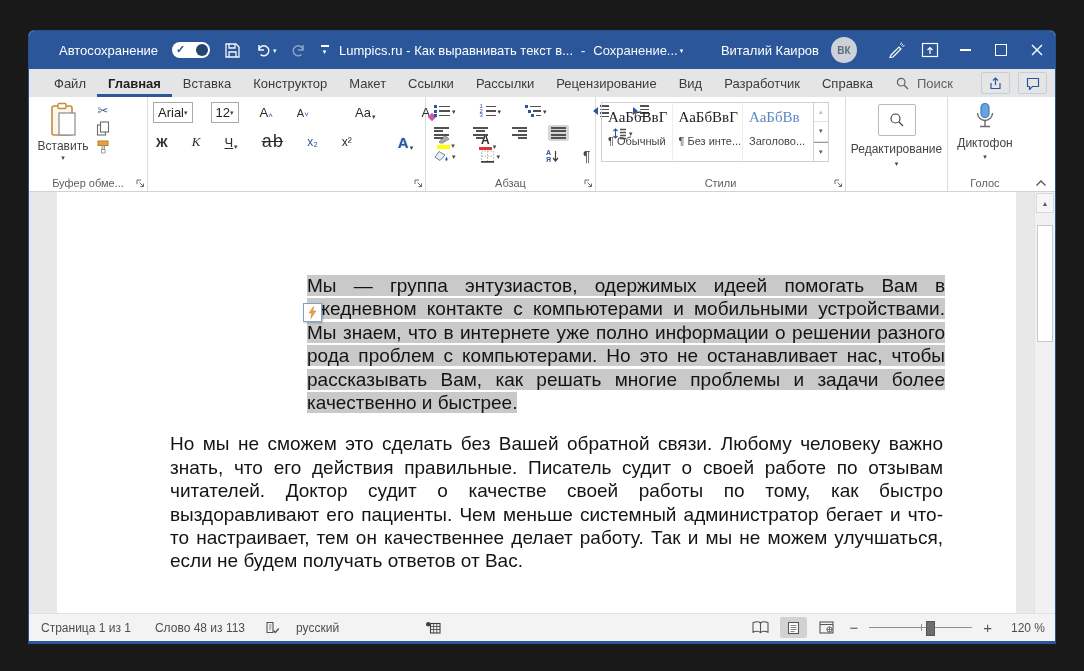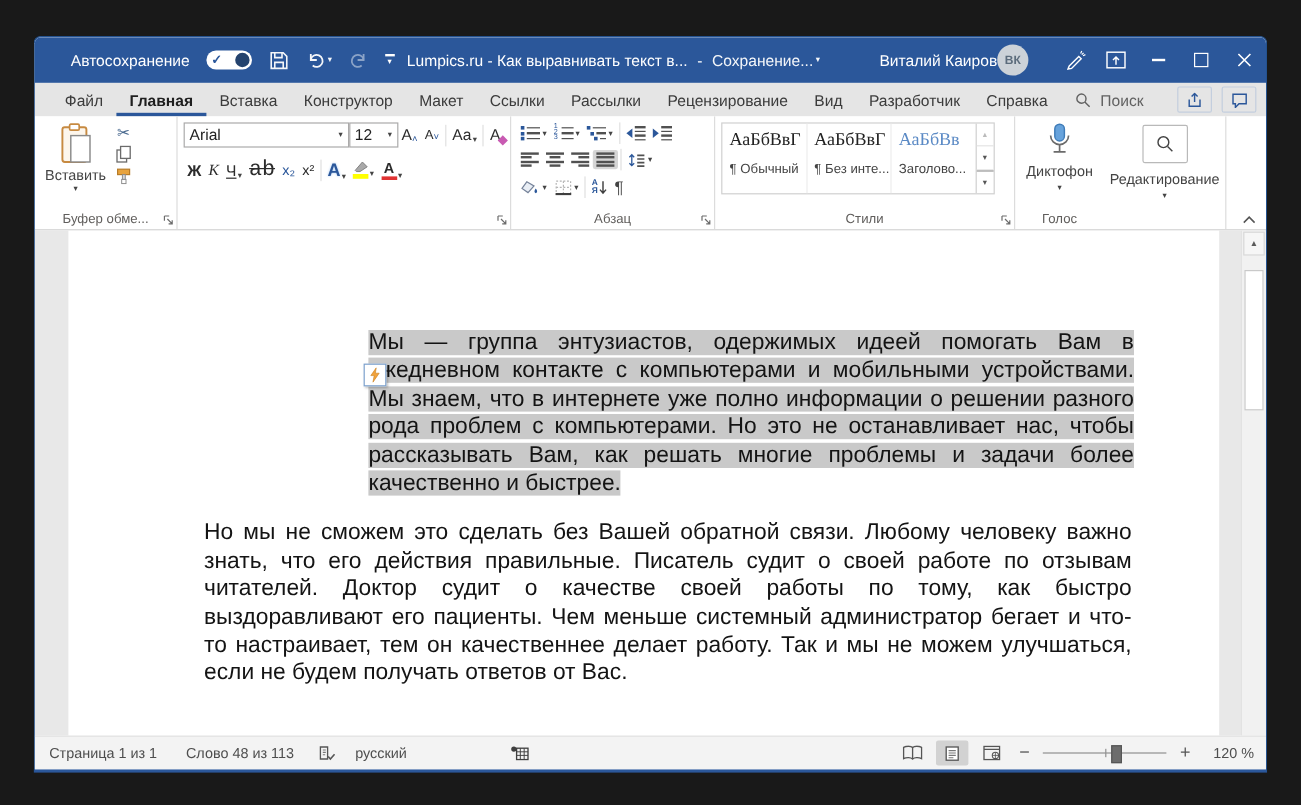--- a/index.html
+++ b/index.html
@@ -16,21 +16,21 @@
   .toggle .tg-check{position:absolute;left:4px;top:1px;color:#2b579a;font-size:11px;font-weight:bold;}
   .toggle .tg-knob{position:absolute;right:2px;top:2px;width:12px;height:12px;border-radius:50%;background:#24436e;}
   .tb-btn{display:flex;align-items:center;gap:2px;opacity:.95;}
   .tb-btn.dim{opacity:.45;}
   .car{font-size:7px;line-height:1;color:#444;}
   .car-w{font-size:7px;line-height:1;color:#fff;}
   .qat{display:flex;flex-direction:column;align-items:center;gap:1px;}
   .qat .bar{width:8px;height:1.5px;background:#fff;}
   .tb-title{position:absolute;left:310px;display:flex;align-items:center;gap:8px;white-space:nowrap;}
   .tb-right{margin-left:auto;display:flex;align-items:center;gap:0;}
-  .tb-user{margin-right:0;}
+  .tb-user{margin-right:12px;}
   .avatar{width:26px;height:26px;border-radius:50%;background:#ccd2d8;color:#5c6c7c;font-size:10px;
           font-weight:bold;display:flex;align-items:center;justify-content:center;margin-right:22px;}
   .tb-ico{width:34px;height:38px;display:flex;align-items:center;justify-content:center;}
   .winctl{width:36px;height:38px;display:flex;align-items:center;justify-content:center;}
   .min-glyph{width:11px;height:1.5px;background:#fff;}
   .max-glyph{width:10px;height:10px;border:1.3px solid #fff;}
   
   .tabrow{height:28px;background:#e5e5e5;display:flex;align-items:stretch;padding-left:14px;flex:0 0 auto;
           font-size:13px;color:#3b3b3b;}
   .tab{padding:0 11px;display:flex;align-items:center;cursor:default;}
@@ -38,21 +38,21 @@
   .tab-search{margin-left:auto;display:flex;align-items:center;gap:8px;color:#616161;margin-right:28px;}
   .mini-btn{width:27px;height:20px;border:1px solid #c3cede;border-radius:2px;display:flex;align-items:center;
             justify-content:center;align-self:center;margin-right:8px;}
   
   .ribbon{height:94px;background:#fff;border-bottom:1px solid #d2d2d2;display:flex;flex:0 0 auto;position:relative;}
   .group{position:relative;border-right:1px solid #dcdcdc;padding:5px 5px 18px 5px;box-sizing:border-box;}
   .group-label{position:absolute;bottom:2px;left:0;right:0;text-align:center;font-size:11px;color:#605e5c;white-space:nowrap;overflow:hidden;}
   .launcher{position:absolute;right:2px;bottom:3px;}
   .rbtn{display:inline-flex;align-items:center;justify-content:center;gap:2px;padding:2px 3px;border-radius:2px;color:#444;}
   .rbtn.active{background:#d5d5d5;}
-  .rrow{display:flex;align-items:center;gap:0;}
+  .rrow{display:flex;align-items:center;gap:18px;}
   .vsep{width:1px;height:18px;background:#e0e0e0;margin:0 2px;}
   .g-clipboard{width:119px;display:flex;}
   .paste{display:flex;flex-direction:column;align-items:center;width:58px;gap:1px;font-size:12px;color:#444;}
   .clip-col{display:flex;flex-direction:column;gap:4px;margin-left:4px;margin-top:2px;align-items:center;}
   .scissors{color:#49698f;font-size:13px;line-height:1;}
   .g-font{width:278px;display:flex;flex-direction:column;gap:6px;}
   .combo{height:21px;border:1px solid #abaaaa;display:flex;align-items:center;font-size:13px;color:#222;
          padding:0 4px;justify-content:space-between;background:#fff;box-sizing:border-box;}
   .fbtn{font-size:13px;color:#2c2c2c;padding:1px 3px;display:inline-flex;align-items:end;gap:1px;}
   .bold-g{font-weight:bold;}
@@ -518,44 +518,44 @@
         </div>
       </div>
       <span class="group-label">Стили</span>
       <span class="launcher">
         <svg width="9" height="9" viewBox="0 0 9 9">
             <path d="M1 1 h4 M1 1 v4 M3.5 3.5 l4 4 M7.5 4.5 v3 h-3" fill="none" stroke="#6b6b6b" stroke-width="1"></path>
           </svg>
       </span>
     </div>
 
+    <div class="group g-edit">
+      <div style="display:flex;flex-direction:column;align-items:center">
+        <span class="edit-box">
+          <svg width="16" height="16" viewBox="0 0 16 16">
+            <circle cx="6.5" cy="6.5" r="4.5" fill="none" stroke="#444" stroke-width="1.2"></circle>
+            <path d="M10 10 L14 14" stroke="#444" stroke-width="1.2"></path>
+          </svg>
+        </span>
+        <span class="big-label">Редактирование</span>
+        <span class="car" style="margin-top:4px">▾</span>
+      </div>
+    </div>
+
     <div class="group g-voice" style="border-right:none">
       <div style="display:flex;flex-direction:column;align-items:center">
         <svg width="24" height="28" viewBox="0 0 24 28">
           <rect x="8" y="1.5" width="8" height="14" rx="4" fill="#67a3dc" stroke="#3f7cb8" stroke-width="1.2"></rect>
           <path d="M4.5 11 a7.5 7.5 0 0 0 15 0" fill="none" stroke="#6b6b6b" stroke-width="1.4"></path>
           <path d="M12 18.5 V24 M7 24.5 h10" stroke="#6b6b6b" stroke-width="1.4"></path>
         </svg>
         <span class="big-label">Диктофон</span>
         <span class="car" style="margin-top:3px">▾</span>
       </div>
       <span class="group-label">Голос</span>
-    </div>
-
-    <div class="group g-edit">
-      <div style="display:flex;flex-direction:column;align-items:center">
-        <span class="edit-box">
-          <svg width="16" height="16" viewBox="0 0 16 16">
-            <circle cx="6.5" cy="6.5" r="4.5" fill="none" stroke="#444" stroke-width="1.2"></circle>
-            <path d="M10 10 L14 14" stroke="#444" stroke-width="1.2"></path>
-          </svg>
-        </span>
-        <span class="big-label">Редактирование</span>
-        <span class="car" style="margin-top:4px">▾</span>
-      </div>
     </div>
 
     <span class="collapse">
       <svg width="12" height="8" viewBox="0 0 12 8">
         <path d="M1.5 6.5 L6 2 L10.5 6.5" fill="none" stroke="#555" stroke-width="1.3"></path>
       </svg>
     </span>
   </div>
 
   <div class="docarea">

